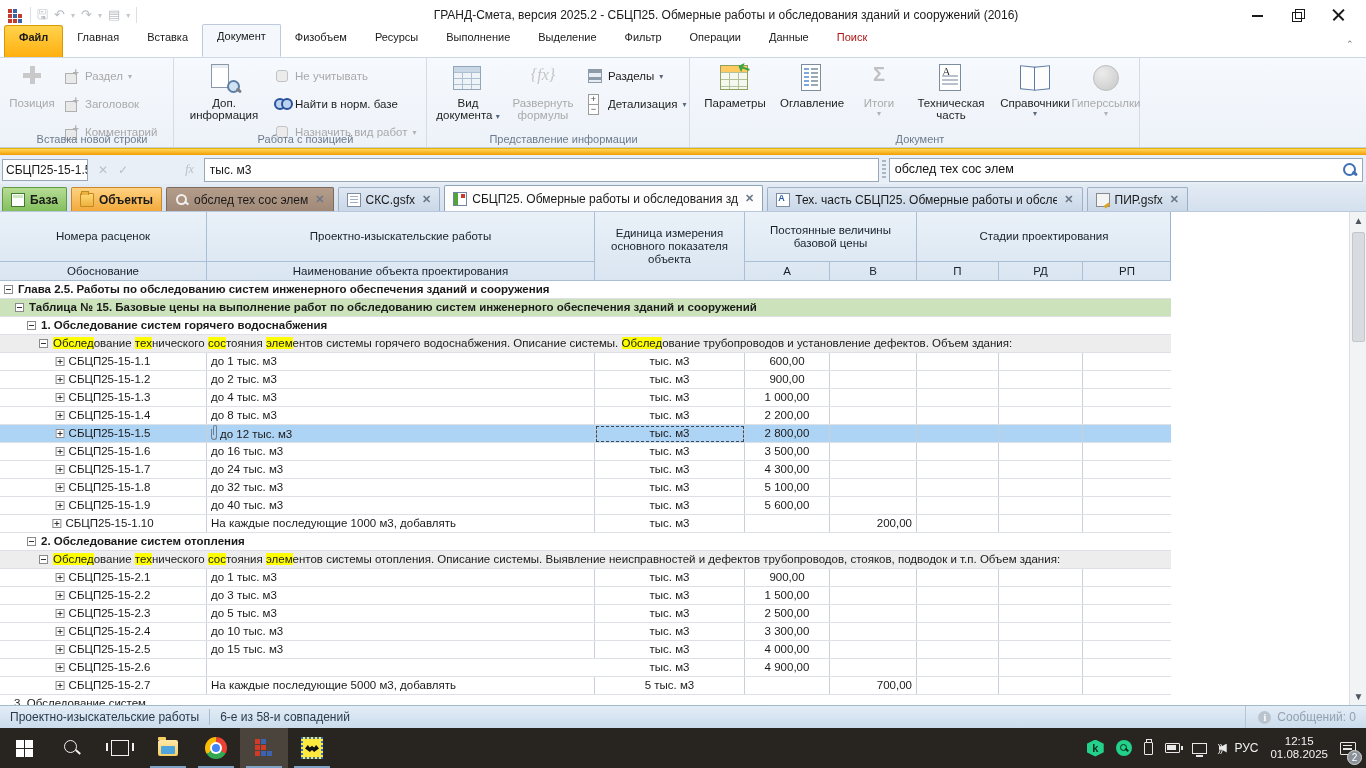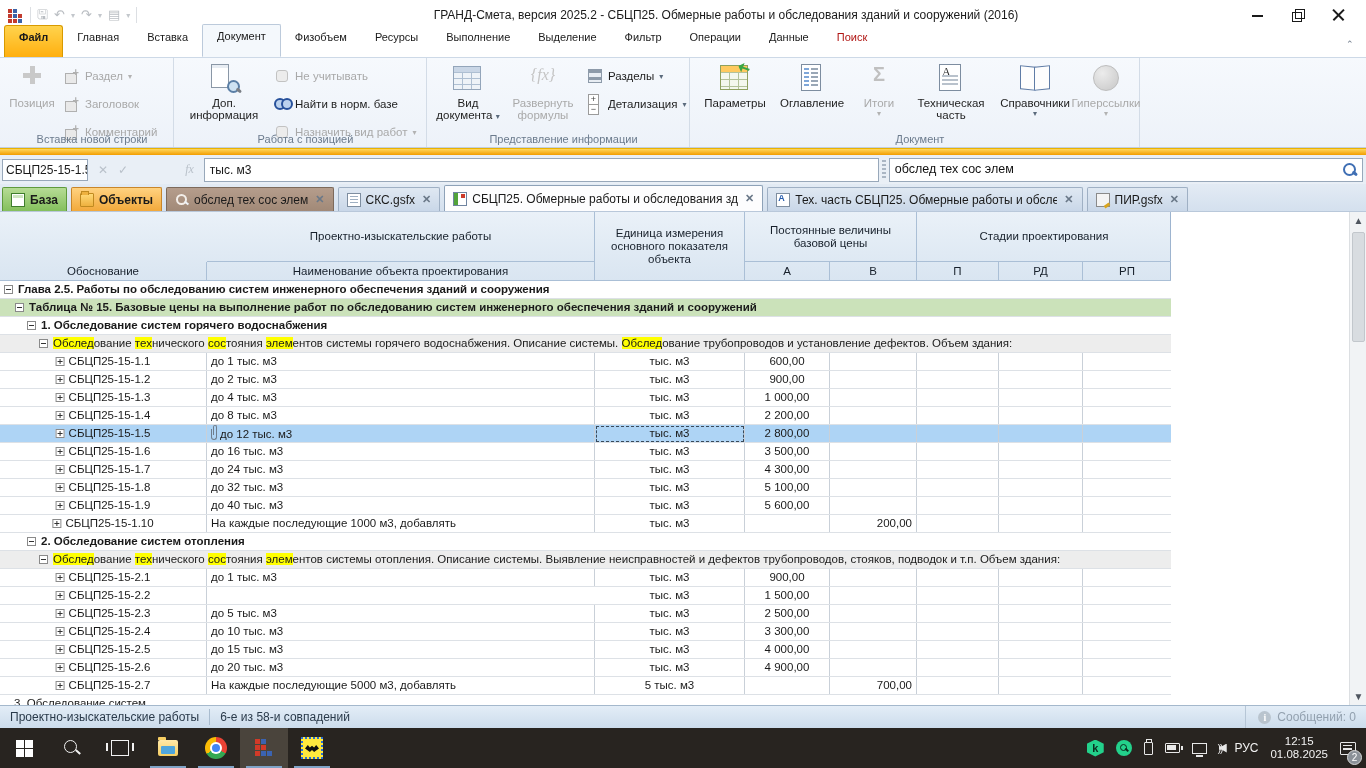--- a/index.html
+++ b/index.html
@@ -437,20 +437,21 @@
       </div>
       <div class="dtab">
         <span class="ti ti-doc2"></span>
         <span style="overflow: hidden; text-overflow: clip; display: inline-block; white-space: nowrap;">ПИР.gsfx</span>
         <span class="closex">✕</span>
       </div>
     </div>
 
   <div class="gridwrap">
     <div class="ghead">
+      <div class="hcell" style="left:0;top:0;width:207px;height:50px;">Номера расценок</div>
       <div class="hcell" style="left:207px;top:0;width:388px;height:50px;">Проектно-изыскательские работы</div>
       <div class="hcell" style="left:595px;top:0;width:150px;height:69px;">Единица измерения основного показателя объекта</div>
       <div class="hcell" style="left:745px;top:0;width:172px;height:50px;">Постоянные величины базовой цены</div>
       <div class="hcell" style="left:917px;top:0;width:254px;height:50px;border-right:none;">Стадии проектирования</div>
       <div class="hcell" style="left:0;top:50px;width:207px;height:19px;">Обоснование</div>
       <div class="hcell" style="left:207px;top:50px;width:388px;height:19px;">Наименование объекта проектирования</div>
       <div class="hcell" style="left:745px;top:50px;width:85px;height:19px;">А</div>
       <div class="hcell" style="left:830px;top:50px;width:87px;height:19px;">В</div>
       <div class="hcell" style="left:917px;top:50px;width:82px;height:19px;">П</div>
       <div class="hcell" style="left:999px;top:50px;width:84px;height:19px;">РД</div>
@@ -610,20 +611,21 @@
           <div class="cell c-a">900,00</div>
           <div class="cell c-b"></div>
           <div class="cell c-p"></div>
           <div class="cell c-rd"></div>
           <div class="cell c-rp"></div>
         </div>
         <div class="trow item">
           <div class="cell c-code">
             <span class="inner"><span class="pmbox plus"></span><span>СБЦП25-15-2.2</span></span>
           </div>
+          <div class="cell c-name"><span>до 3 тыс. м3</span></div>
           <div class="cell c-unit">тыс. м3</div>
           <div class="cell c-a">1 500,00</div>
           <div class="cell c-b"></div>
           <div class="cell c-p"></div>
           <div class="cell c-rd"></div>
           <div class="cell c-rp"></div>
         </div>
         <div class="trow item">
           <div class="cell c-code">
             <span class="inner"><span class="pmbox plus"></span><span>СБЦП25-15-2.3</span></span>
@@ -657,21 +659,20 @@
           <div class="cell c-a">4 000,00</div>
           <div class="cell c-b"></div>
           <div class="cell c-p"></div>
           <div class="cell c-rd"></div>
           <div class="cell c-rp"></div>
         </div>
         <div class="trow item">
           <div class="cell c-code">
             <span class="inner"><span class="pmbox plus"></span><span>СБЦП25-15-2.6</span></span>
           </div>
-          <div class="cell c-name"><span>до 20 тыс. м3</span></div>
           <div class="cell c-unit">тыс. м3</div>
           <div class="cell c-a">4 900,00</div>
           <div class="cell c-b"></div>
           <div class="cell c-p"></div>
           <div class="cell c-rd"></div>
           <div class="cell c-rp"></div>
         </div>
         <div class="trow item">
           <div class="cell c-code">
             <span class="inner"><span class="pmbox plus"></span><span>СБЦП25-15-2.7</span></span>

